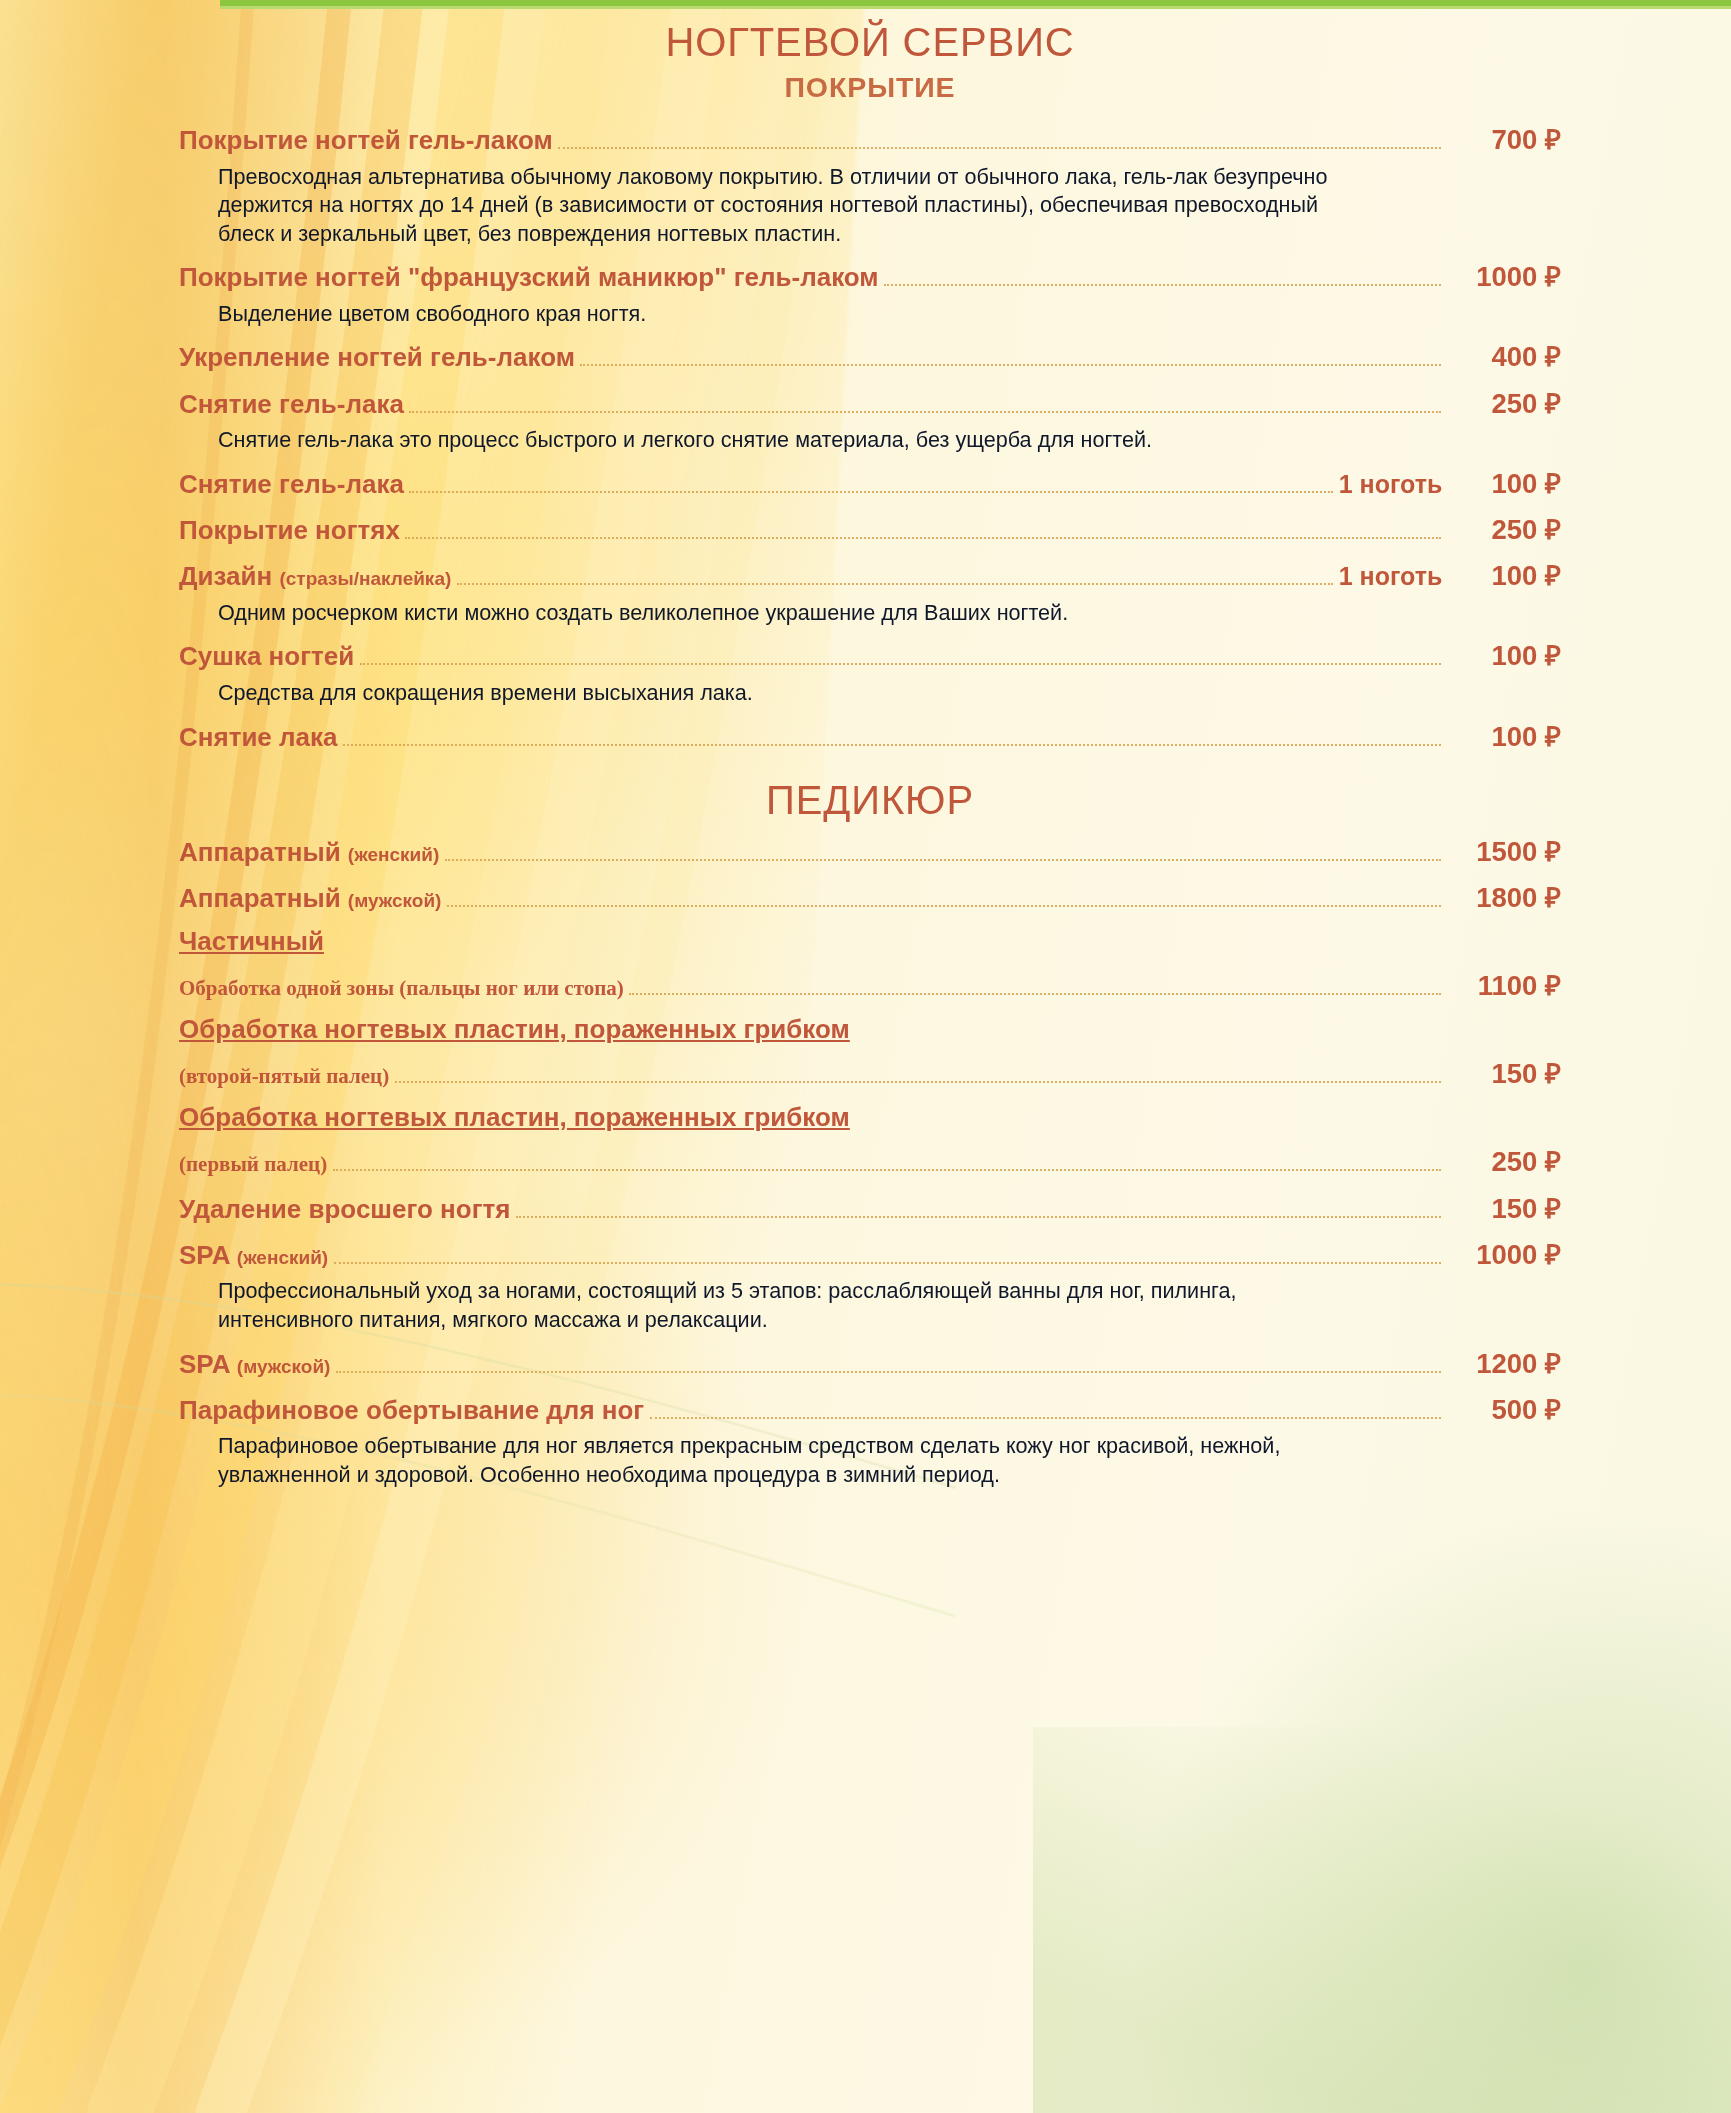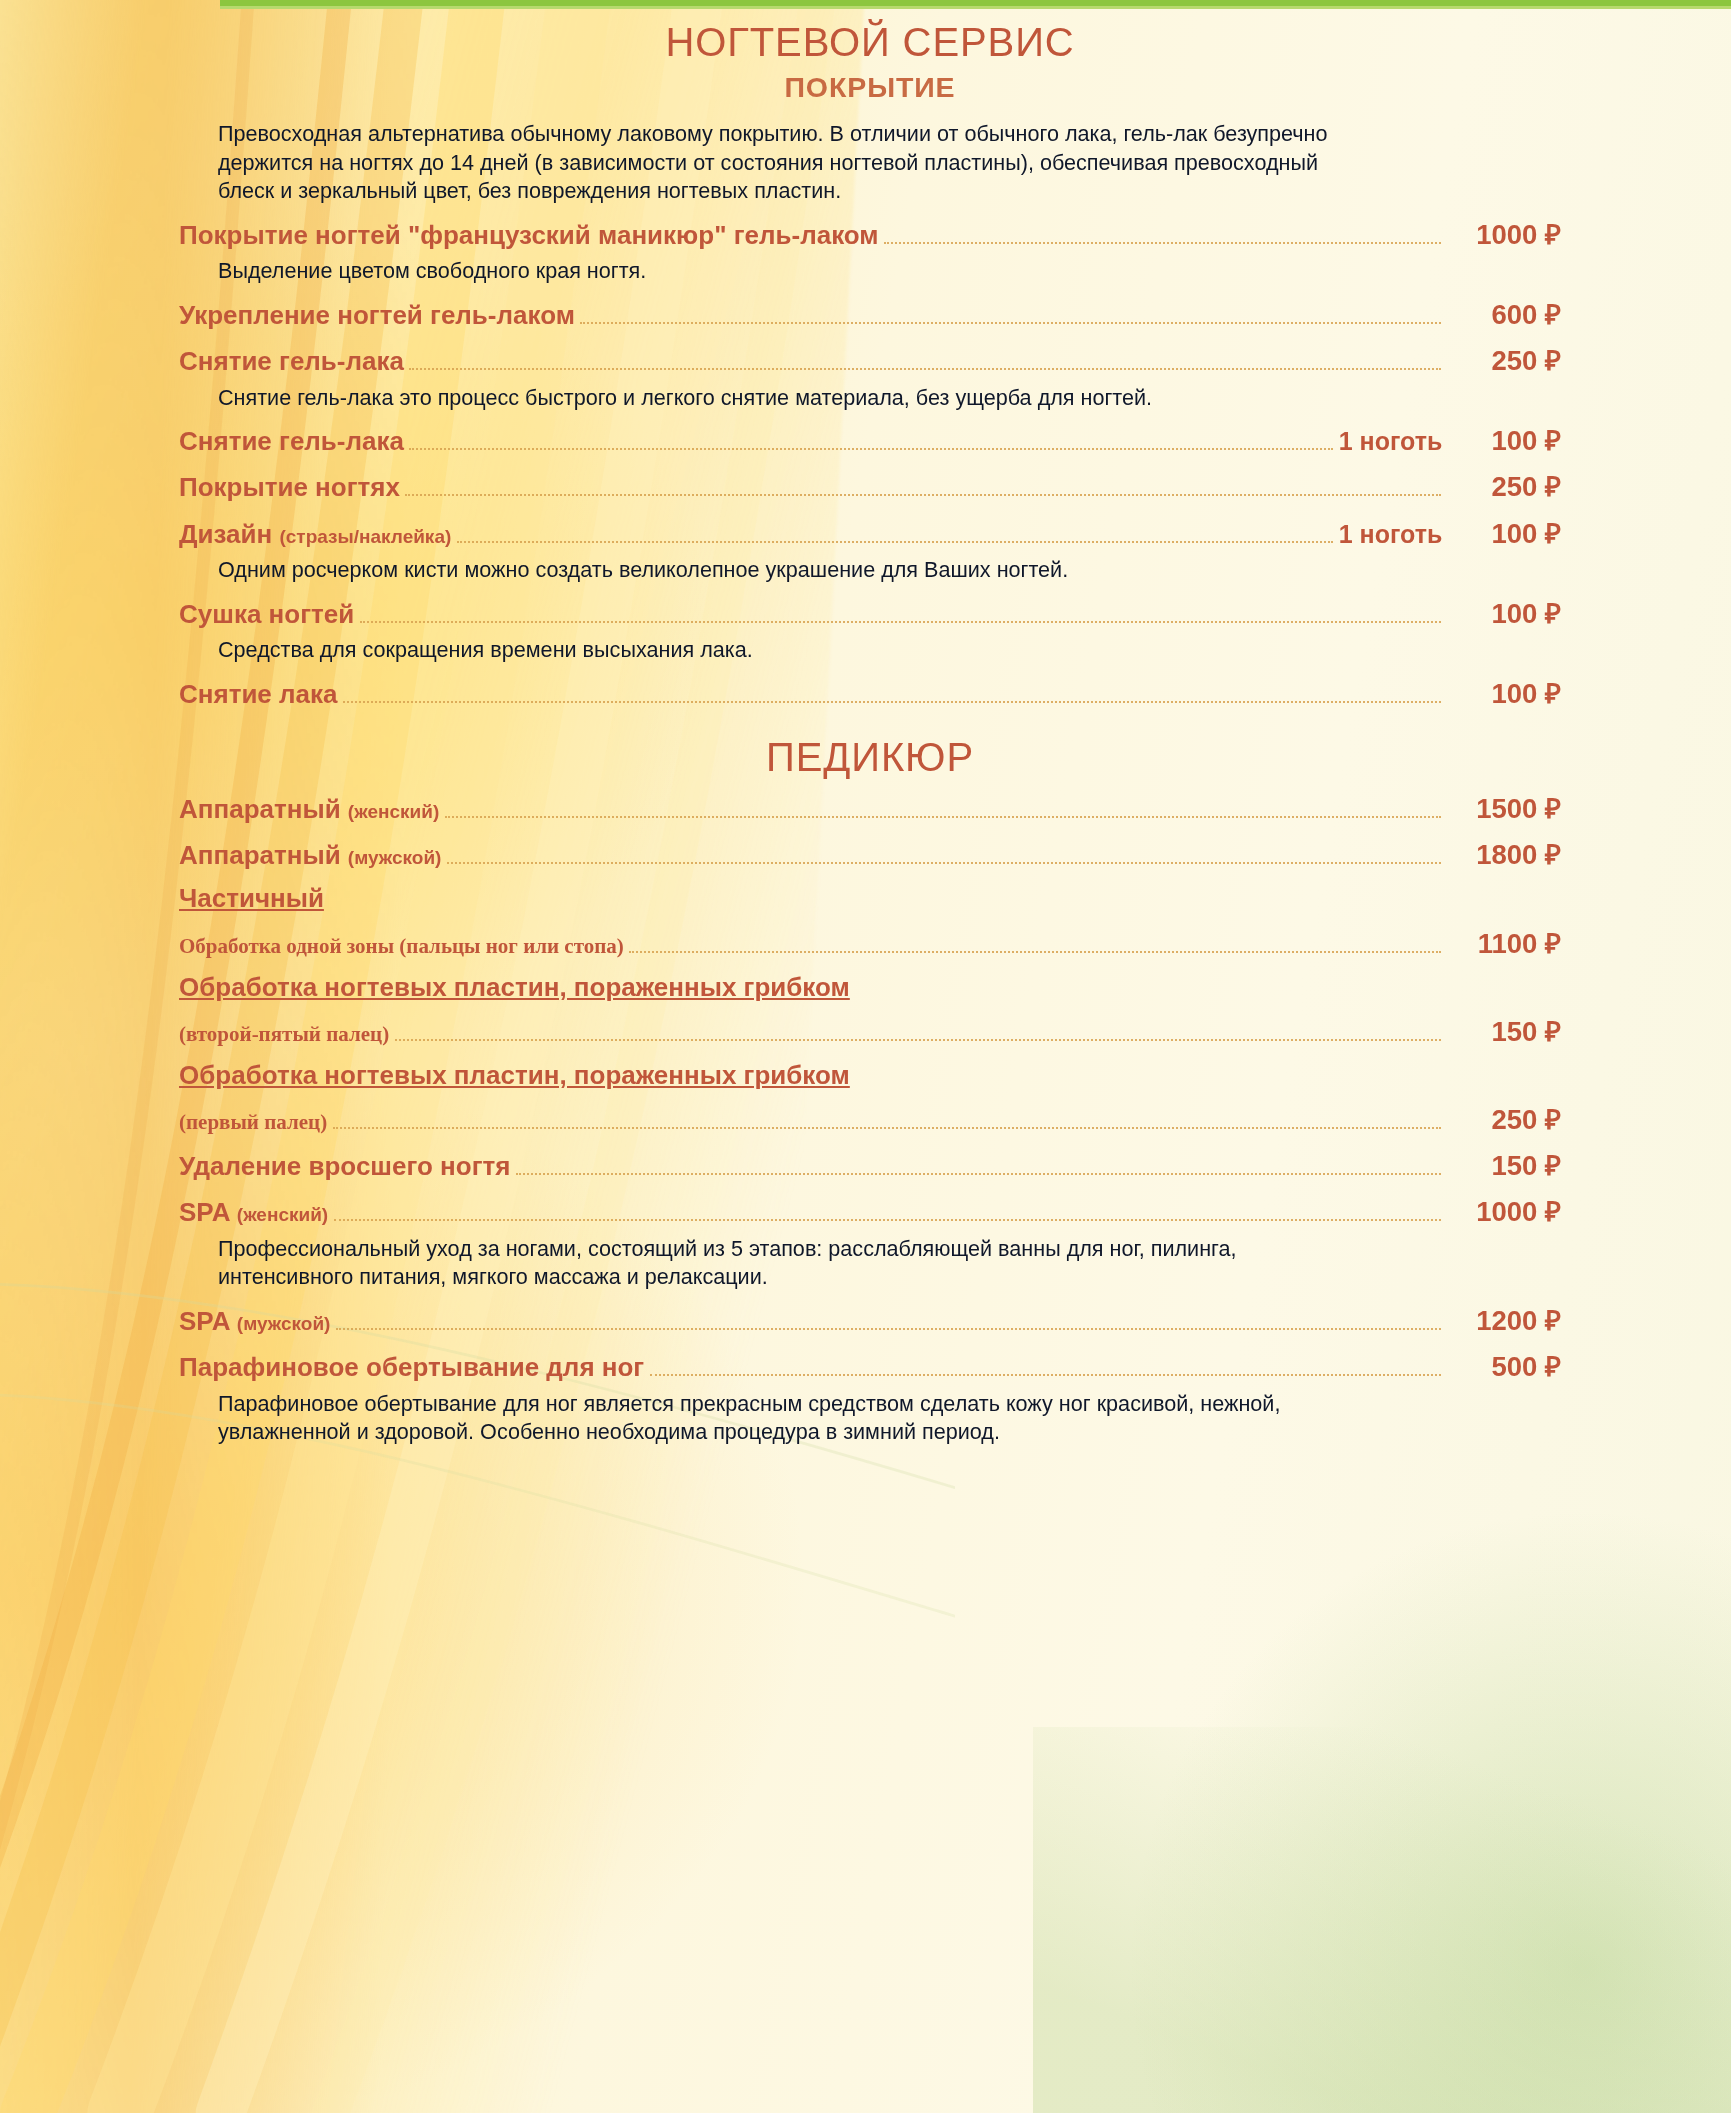--- a/index.html
+++ b/index.html
@@ -169,33 +169,38 @@
   <div class="green-wash2"></div>
 
   <div class="topbar"></div>
   <div class="topbar2"></div>
 
   <div class="content">
 
     <h1 class="section-title">НОГТЕВОЙ СЕРВИС</h1>
     <h2 class="sub-title">ПОКРЫТИЕ</h2>
 
+    <div class="row">
+      <span class="name">Покрытие ногтей гель-лаком</span>
+      <span class="leader"></span>
+      <span class="price">700 ₽</span>
+    </div>
     <div class="desc">Превосходная альтернатива обычному лаковому покрытию. В отличии от обычного лака, гель-лак безупречно держится на ногтях до 14 дней (в зависимости от состояния ногтевой пластины), обеспечивая превосходный блеск и зеркальный цвет, без повреждения ногтевых пластин.</div>
 
     <div class="row">
       <span class="name">Покрытие ногтей "французский маникюр" гель-лаком</span>
       <span class="leader"></span>
       <span class="price">1000 ₽</span>
     </div>
     <div class="desc">Выделение цветом свободного края ногтя.</div>
 
     <div class="row">
       <span class="name">Укрепление ногтей гель-лаком</span>
       <span class="leader"></span>
-      <span class="price">600 ₽</span>
+      <span class="price">400 ₽</span>
     </div>
 
     <div class="row">
       <span class="name">Снятие гель-лака</span>
       <span class="leader"></span>
       <span class="price">250 ₽</span>
     </div>
     <div class="desc">Снятие гель-лака это процесс быстрого и легкого снятие материала, без ущерба для ногтей.</div>
 
     <div class="row">

